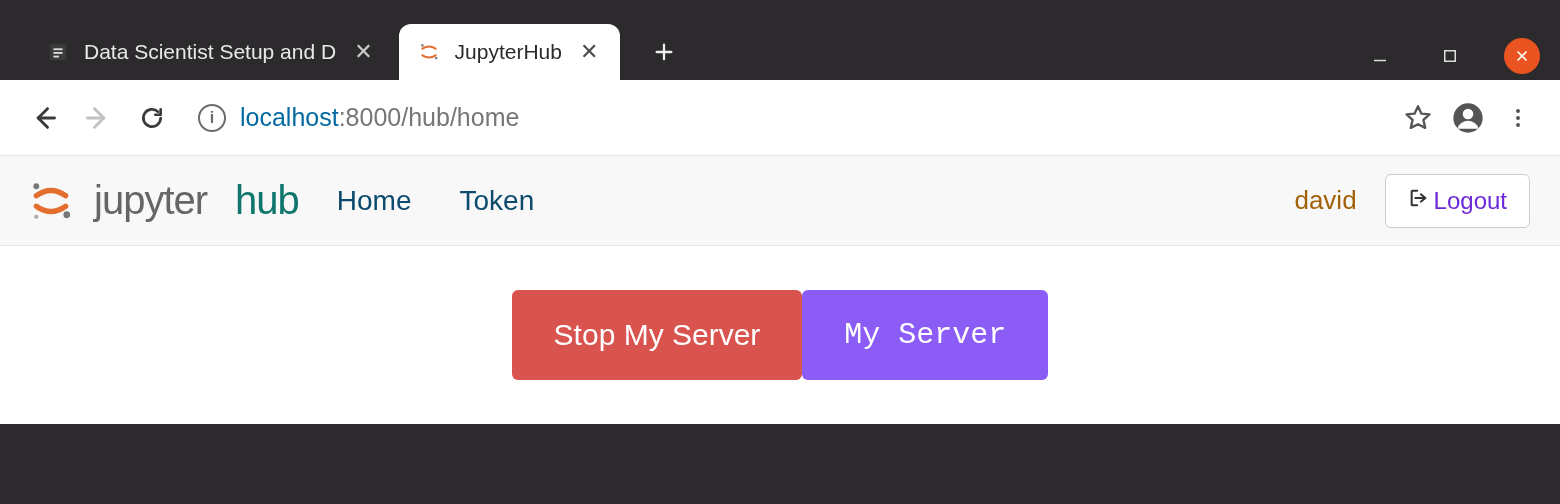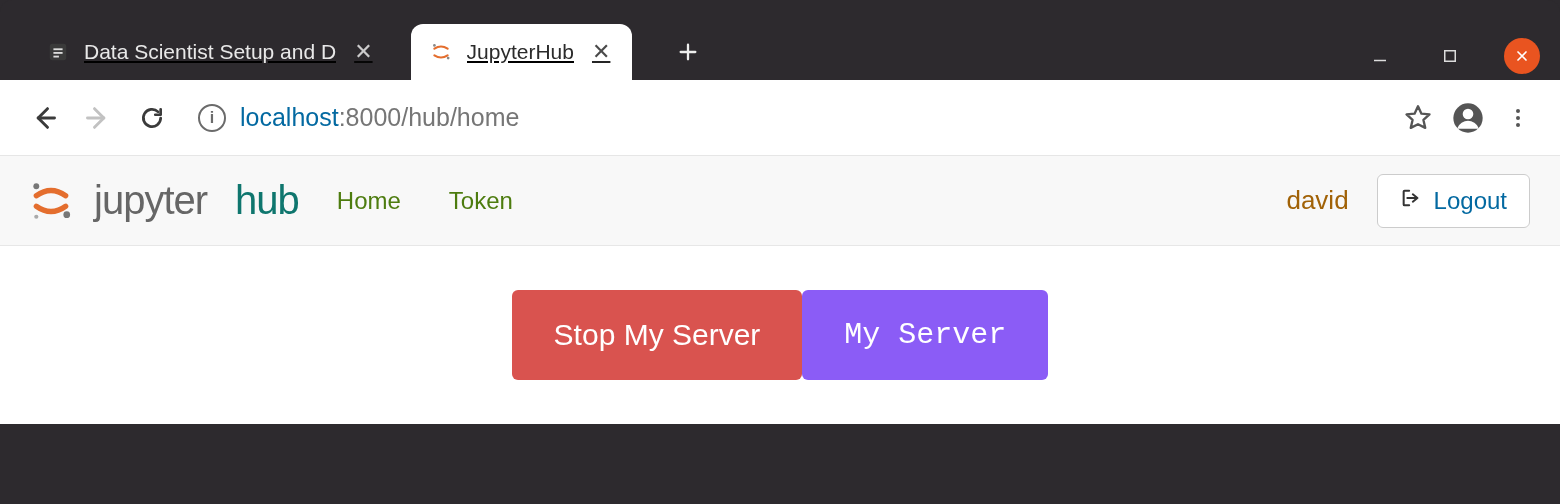--- a/index.html
+++ b/index.html
@@ -41,22 +41,21 @@
       font-size: 18px;
     }
     
     
     .tab-strip {
       height: 80px;
       background: #2d2a2e;
       display: flex;
       align-items: flex-end;
       padding: 18px 0 0 28px;
-      gap: 16px;
-      text-decoration: underline;
+      gap: 4px;
     }
     .tab {
       display: flex;
       align-items: center;
       height: 56px;
       padding: 0 18px;
       border-radius: 12px 12px 0 0;
       gap: 14px;
       font-size: 21px;
       color: #e8e8e8;
@@ -182,40 +181,40 @@
       letter-spacing: -1px;
       cursor: pointer;
     }
     .jhub-logo-swirl {
       width: 42px;
       height: 42px;
     }
     .jhub-logo .jupyter { color: #666; margin-left: 12px; }
     .jhub-logo .hub { color: #0f766e; margin-left: 28px; }
     .jhub-link {
-      font-size: 24px;
-      color: #4d7c0f;
+      font-size: 28px;
+      color: #0c4a6e;
       cursor: pointer;
       padding: 0 10px;
     }
     .jhub-spacer { flex: 1; }
     .jhub-user {
       font-size: 26px;
       color: #a16207;
     }
     .jhub-logout {
       border: 1px solid #ccc;
       border-radius: 6px;
       padding: 12px 22px;
       font-size: 24px;
-      color: #0369a1;
+      color: #6d28d9;
       background: #fff;
       display: flex;
       align-items: center;
-      gap: 12px;
+      gap: 4px;
       cursor: pointer;
     }
     
     
     .jhub-main {
       background: #fff;
       padding: 44px 0;
       display: flex;
       justify-content: center;
     }

